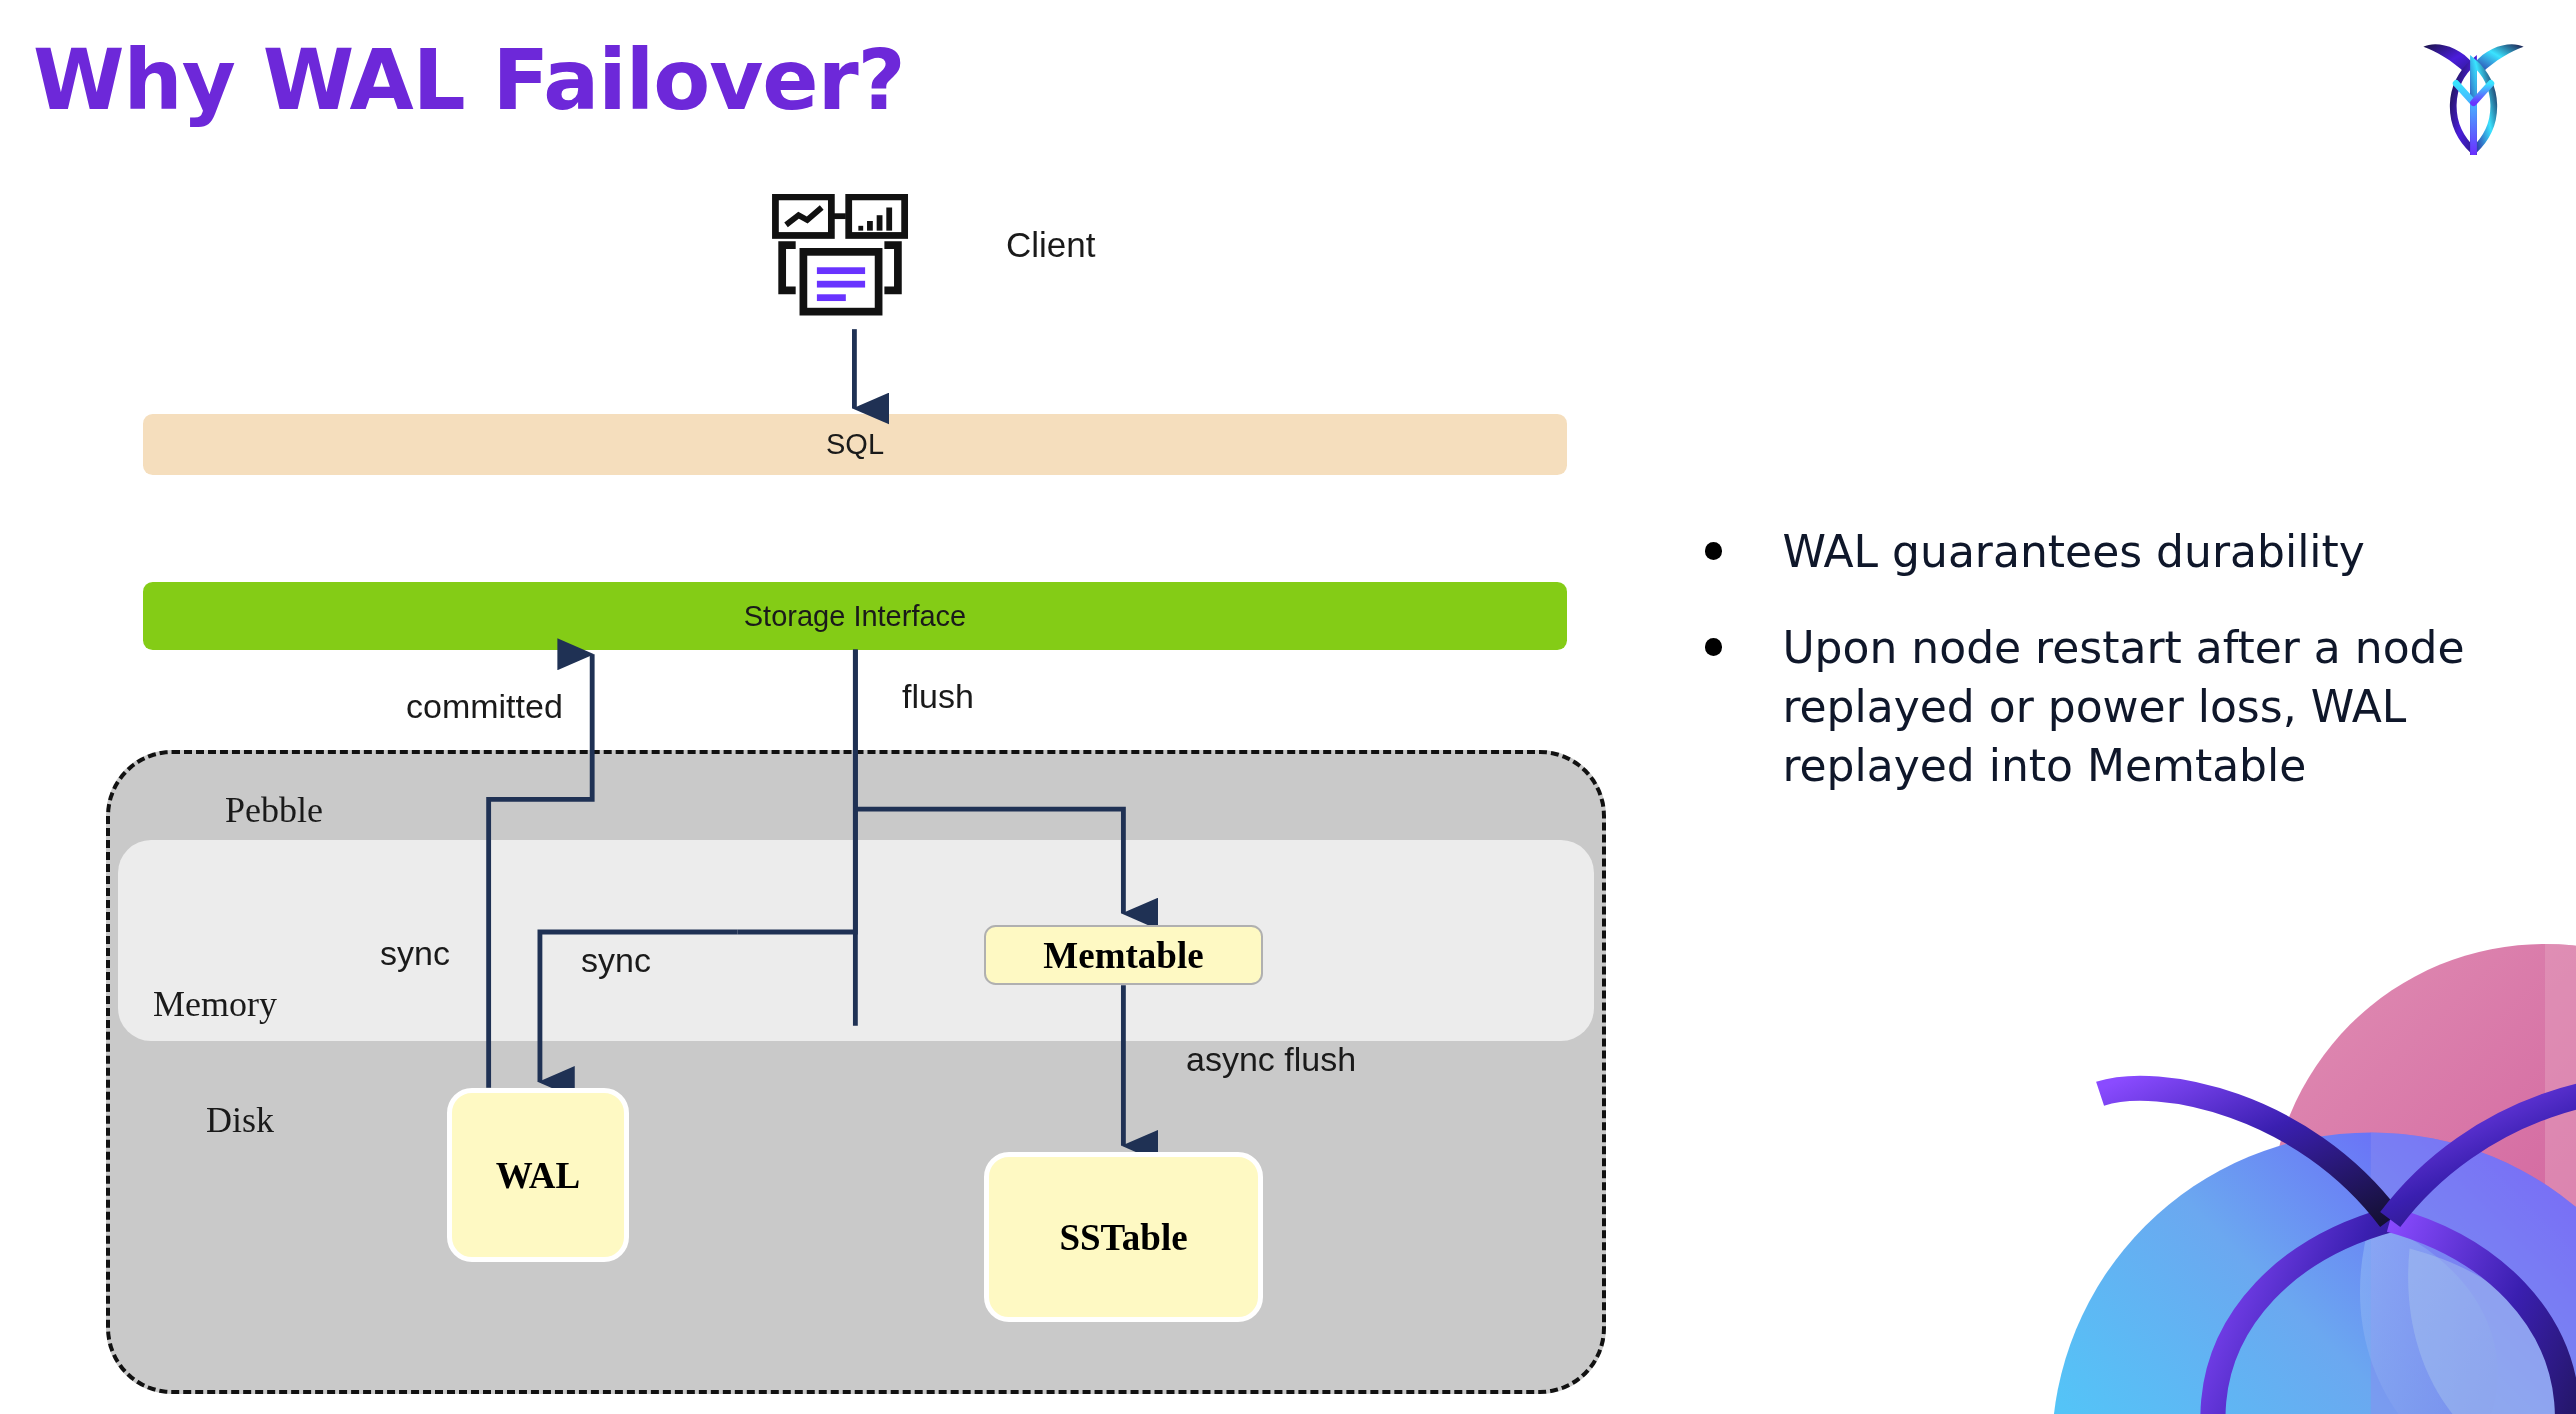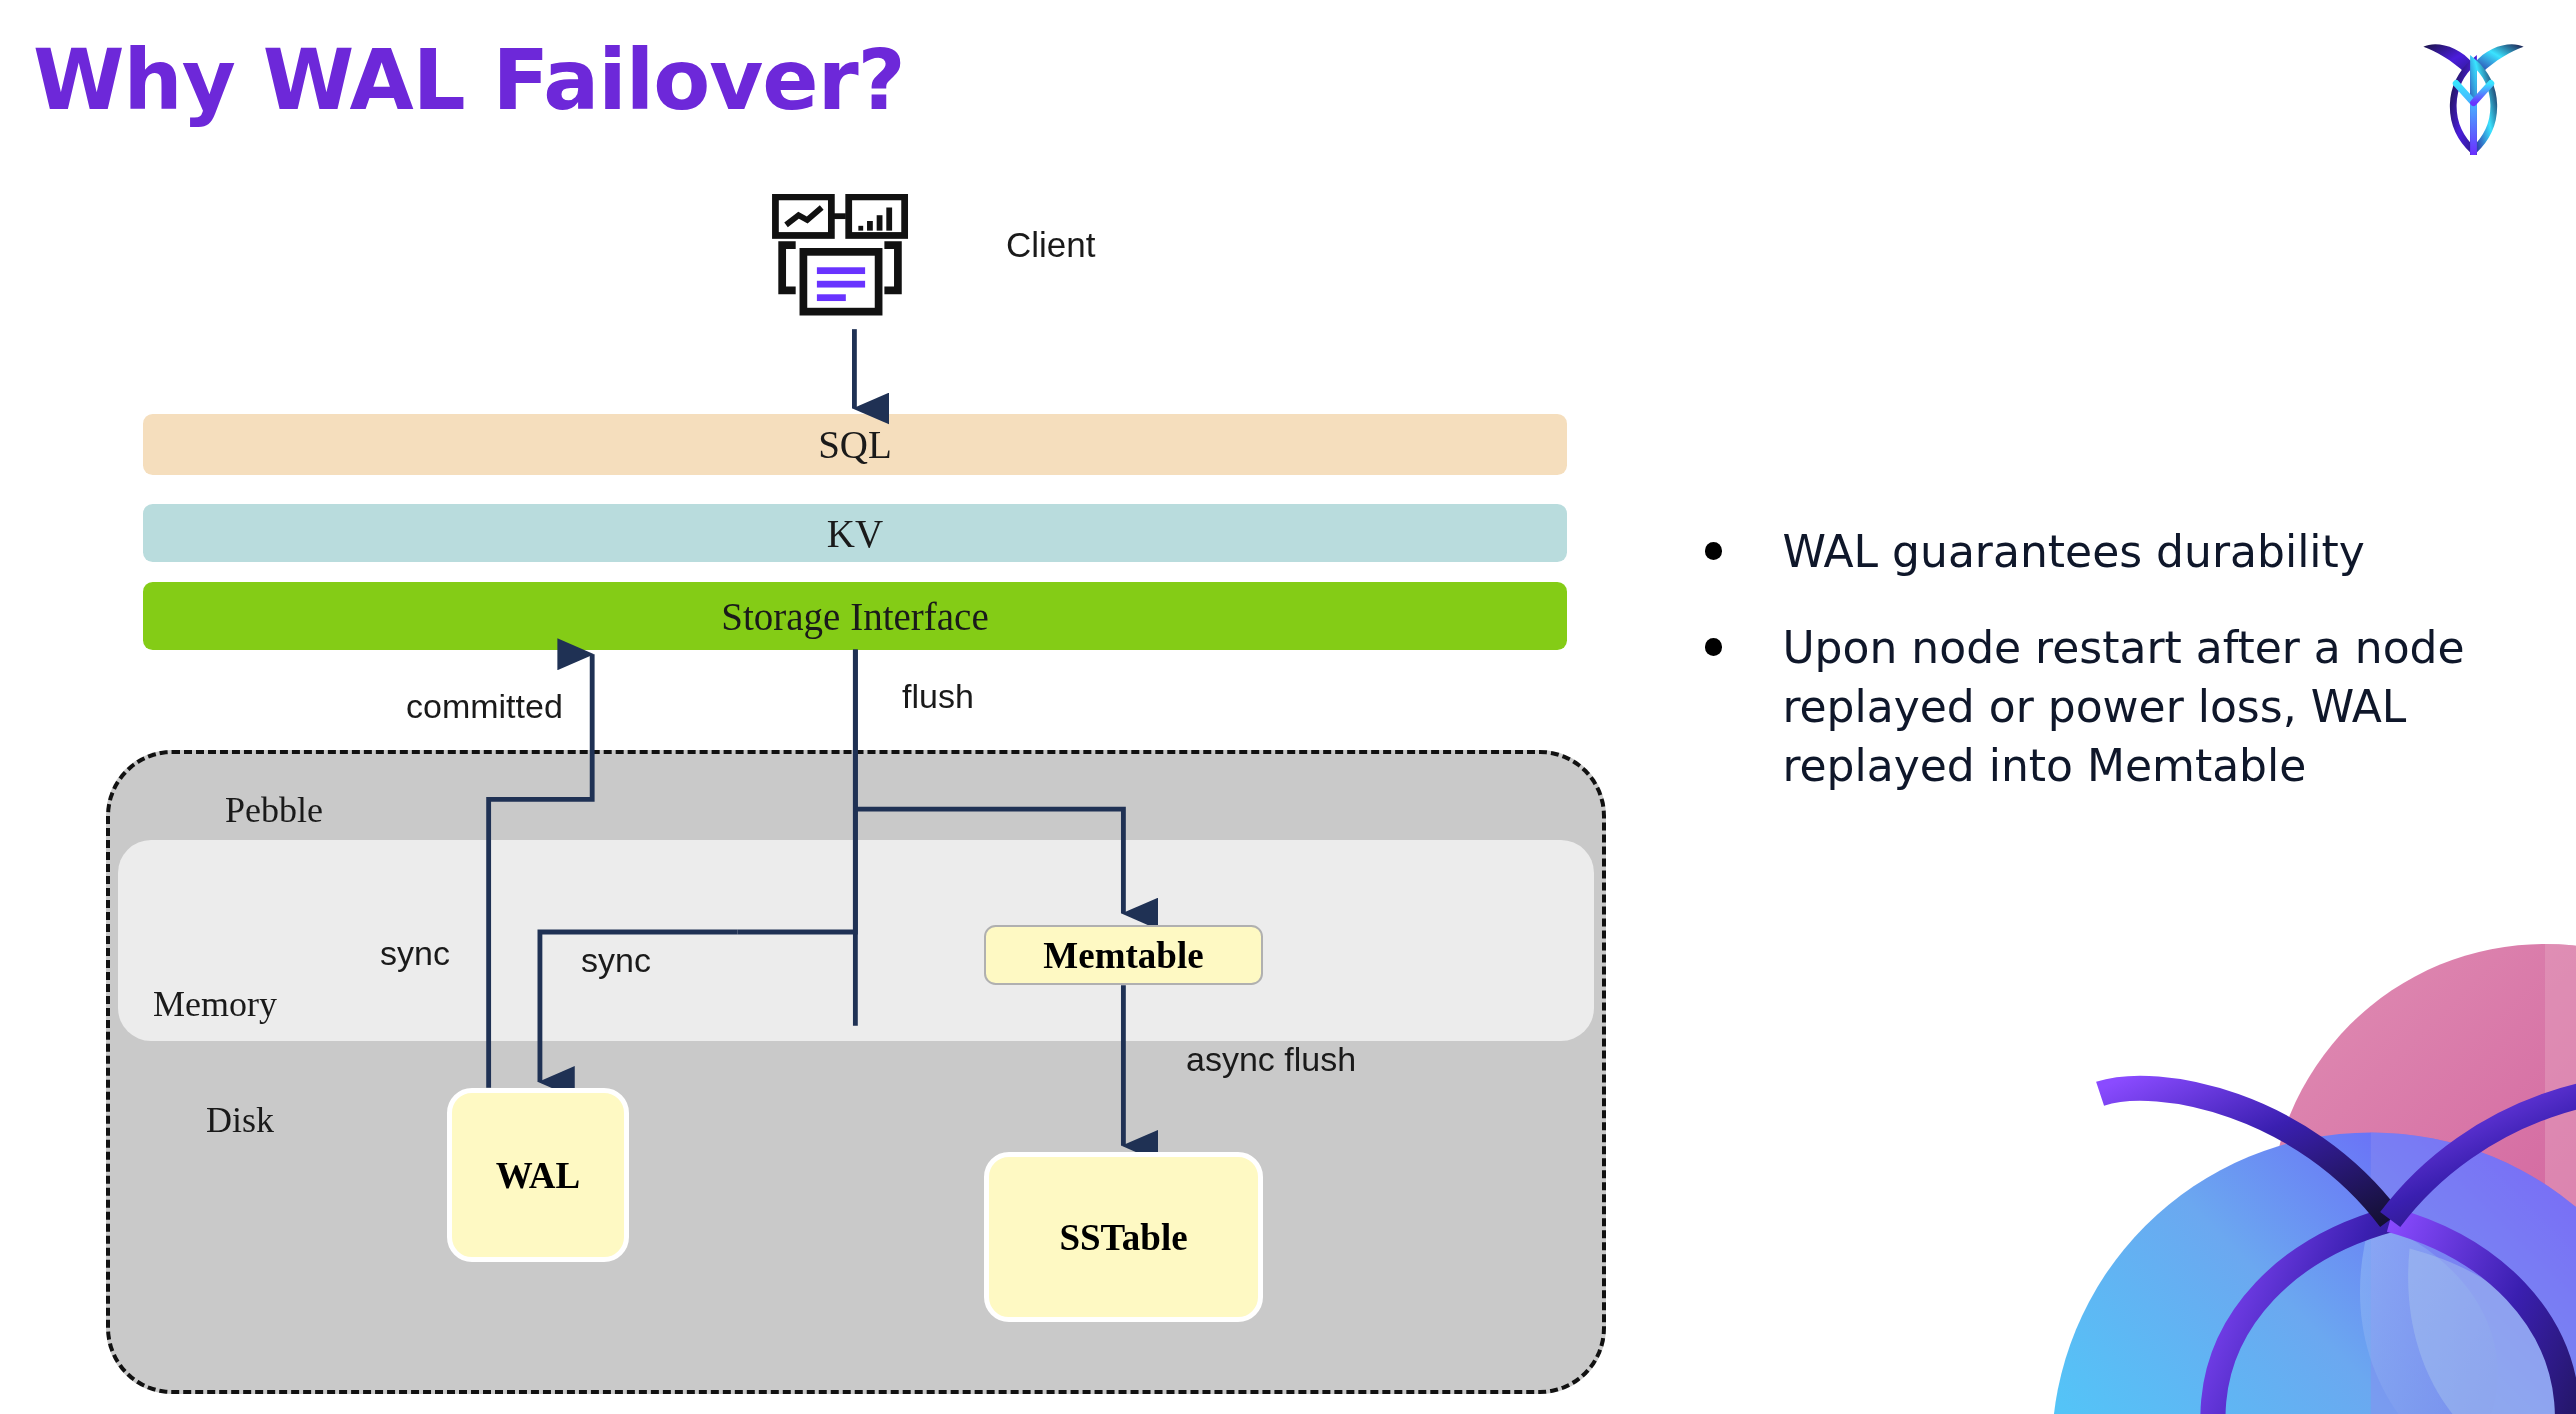--- a/index.html
+++ b/index.html
@@ -46,22 +46,22 @@
     width: 1703px;
     height: 1347px;
   }
 
   .layer-bar {
     position: absolute;
     border-radius: 9.7px;
     display: flex;
     align-items: center;
     justify-content: center;
-    font-family: Liberation Serif, serif;
-    font-size: 39px;
+    font-family: Liberation Sans, sans-serif;
+    font-size: 29px;
     color: #1a1a1a;
   }
   #bar-sql { left: 143px; top: 414px; width: 1424px; height: 61px; background: #f5debd; }
   #bar-kv  { left: 143px; top: 504px; width: 1424px; height: 58px; background: #b9dcdd; }
   #bar-storage { left: 143px; top: 582px; width: 1424px; height: 68px; background: #84cc16; }
 
   
   #client-icon {
     position: absolute;
     left: 772px;
@@ -254,23 +254,20 @@
       <rect x="46" y="76" width="50" height="7" fill="#6933ff"></rect>
       <rect x="46" y="90" width="50" height="7" fill="#6933ff"></rect>
       <rect x="46" y="104" width="30" height="7" fill="#6933ff"></rect>
     </svg>
   </div>
   <div id="client-label">Client</div>
 
   <div class="layer-bar" id="bar-sql">
     <span>SQL</span>
   </div>
-  <div class="layer-bar" id="bar-kv">
-    <span>KV</span>
-  </div>
   <div class="layer-bar" id="bar-storage">
     <span>Storage Interface</span>
   </div>
 
   <div id="pebble-box"></div>
   <div id="memory-band"></div>
 
   <div class="zone-label" id="label-pebble">Pebble</div>
   <div class="zone-label" id="label-memory">Memory</div>
   <div class="zone-label" id="label-disk">Disk</div>

